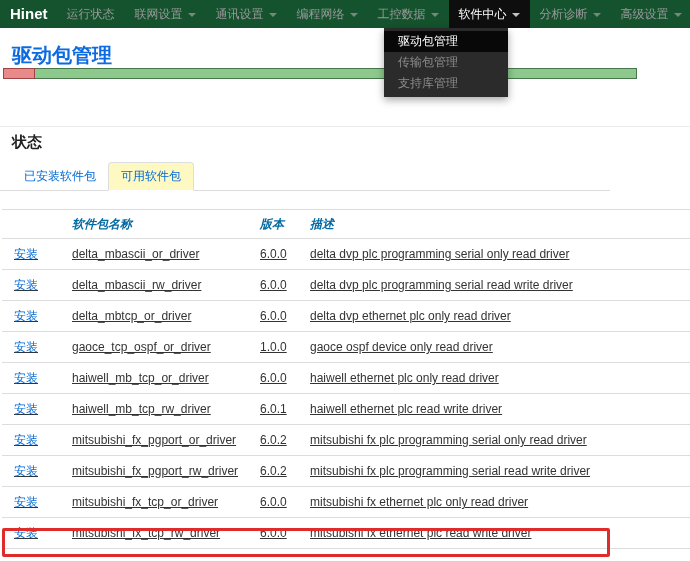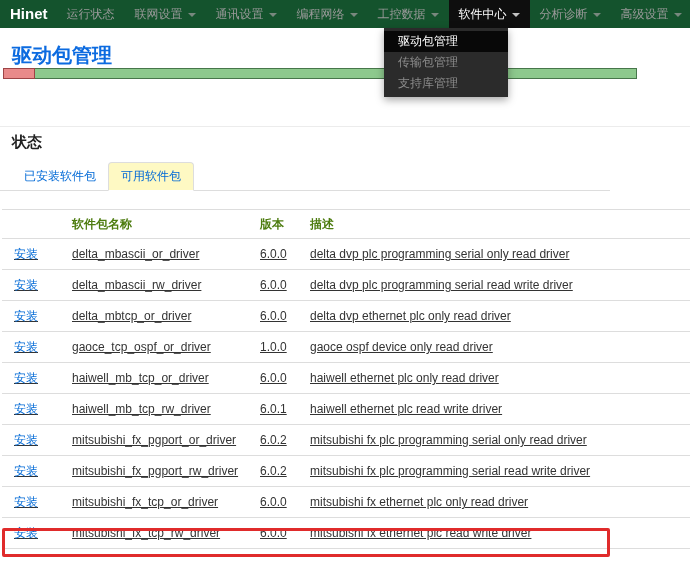--- a/index.html
+++ b/index.html
@@ -88,21 +88,21 @@
 
   
   table.pkg {
     border-collapse: collapse; table-layout: fixed;
     width: 688px; margin: 18px 0 0 -10px;
   }
   table.pkg th, table.pkg td {
     text-align: left; border-top: 1px solid #ddd;
     font-size: 12px; overflow: hidden; white-space: nowrap;
   }
-  table.pkg th { font-weight: bold; color: #4d7c0f; padding: 7px 8px; line-height: 14px; }
+  table.pkg th { font-weight: bold; color: #0369a1; padding: 7px 8px; line-height: 14px; font-style: italic; }
   table.pkg td { padding: 8px; line-height: 14px; text-decoration: underline; }
   table.pkg th:first-child, table.pkg td:first-child { padding-left: 12px; }
   table.pkg tbody tr:last-child td { border-bottom: 1px solid #ddd; }
   a.install-link { color: #0069d6; text-decoration: none; cursor: pointer; }
 
   
   .highlight-box {
     position: absolute; left: 2px; top: 528px;
     width: 608px; height: 29px;
     border: 3px solid #e02b2b; border-radius: 2px;

